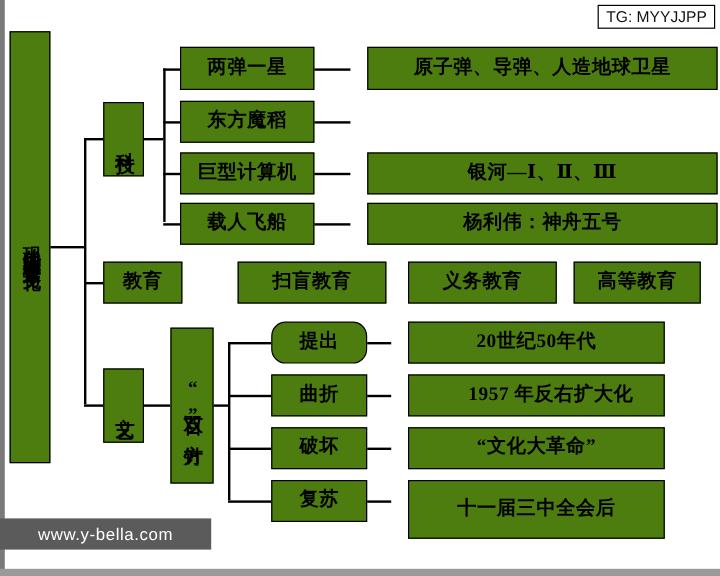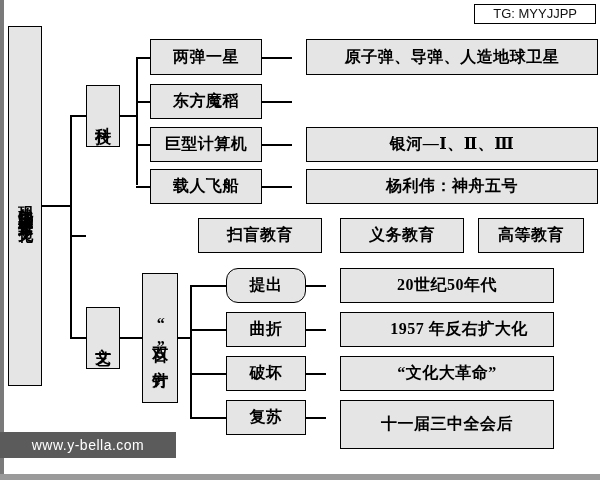--- a/index.html
+++ b/index.html
@@ -19,21 +19,21 @@
   #tg-badge {
     position: absolute;
     top: 4px;
     right: 4px;
     background: #ffffff;
     border: 1px solid #000000;
     color: #111111;
     font-family: "Liberation Sans", sans-serif;
     font-size: 13px;
     line-height: 16px;
-    padding: 1px 18px;
+    padding: 1px 6px;
     white-space: nowrap;
   }
   #site-watermark {
     position: absolute;
     left: 0;
     top: 432px;
     width: 176px;
     height: 26px;
     background: #5b5b5b;
     color: #ffffff;
@@ -60,21 +60,21 @@
     width: 600px;
     height: 6px;
     background: #9a9a9a;
   }
 
   
   .node {
     position: absolute;
     box-sizing: border-box;
     border: 1.5px solid #000000;
-    background: #e5e5e5;
+    background: #4d7c0f;
     color: #000000;
     display: flex;
     align-items: center;
     justify-content: center;
     text-align: right;
     font-weight: 700;
     line-height: 1.15;
     letter-spacing: 0.5px;
   }
   .vert {
@@ -130,20 +130,21 @@
   <div class="node lvl3" style="left:150px; top:127px; width:112px; height:35px;">巨型计算机</div>
   <div class="ln h" style="left:262px; top:144px; width:30px;"></div>
   <div class="node lvl4" style="left:292px; top:127px; width:292px; height:35px;">银河—Ⅰ、Ⅱ、Ⅲ</div>
 
   <div class="ln h" style="left:136px; top:186px; width:14px;"></div>
   <div class="node lvl3" style="left:150px; top:169px; width:112px; height:35px;">载人飞船</div>
   <div class="ln h" style="left:262px; top:186px; width:30px;"></div>
   <div class="node lvl4" style="left:292px; top:169px; width:292px; height:35px;">杨利伟：神舟五号</div>
 
   <div class="ln h" style="left:70px; top:235px; width:16px;"></div>
+  <div class="node lvl2" style="left:86px; top:218px; width:66px; height:35px;">教育</div>
 
   <div class="node lvl3" style="left:198px; top:218px; width:124px; height:35px;">扫盲教育</div>
   <div class="node lvl3" style="left:340px; top:218px; width:124px; height:35px;">义务教育</div>
   <div class="node lvl3" style="left:478px; top:218px; width:106px; height:35px;">高等教育</div>
 
   <div class="ln h" style="left:70px; top:337px; width:16px;"></div>
   <div class="node vert lvl2" style="left:86px; top:307px; width:34px; height:62px;">文艺</div>
 
   <div class="ln h" style="left:120px; top:337px; width:22px;"></div>
   <div class="node vert lvl2" style="left:142px; top:273px; width:36px; height:130px;">“双百”方针</div>

